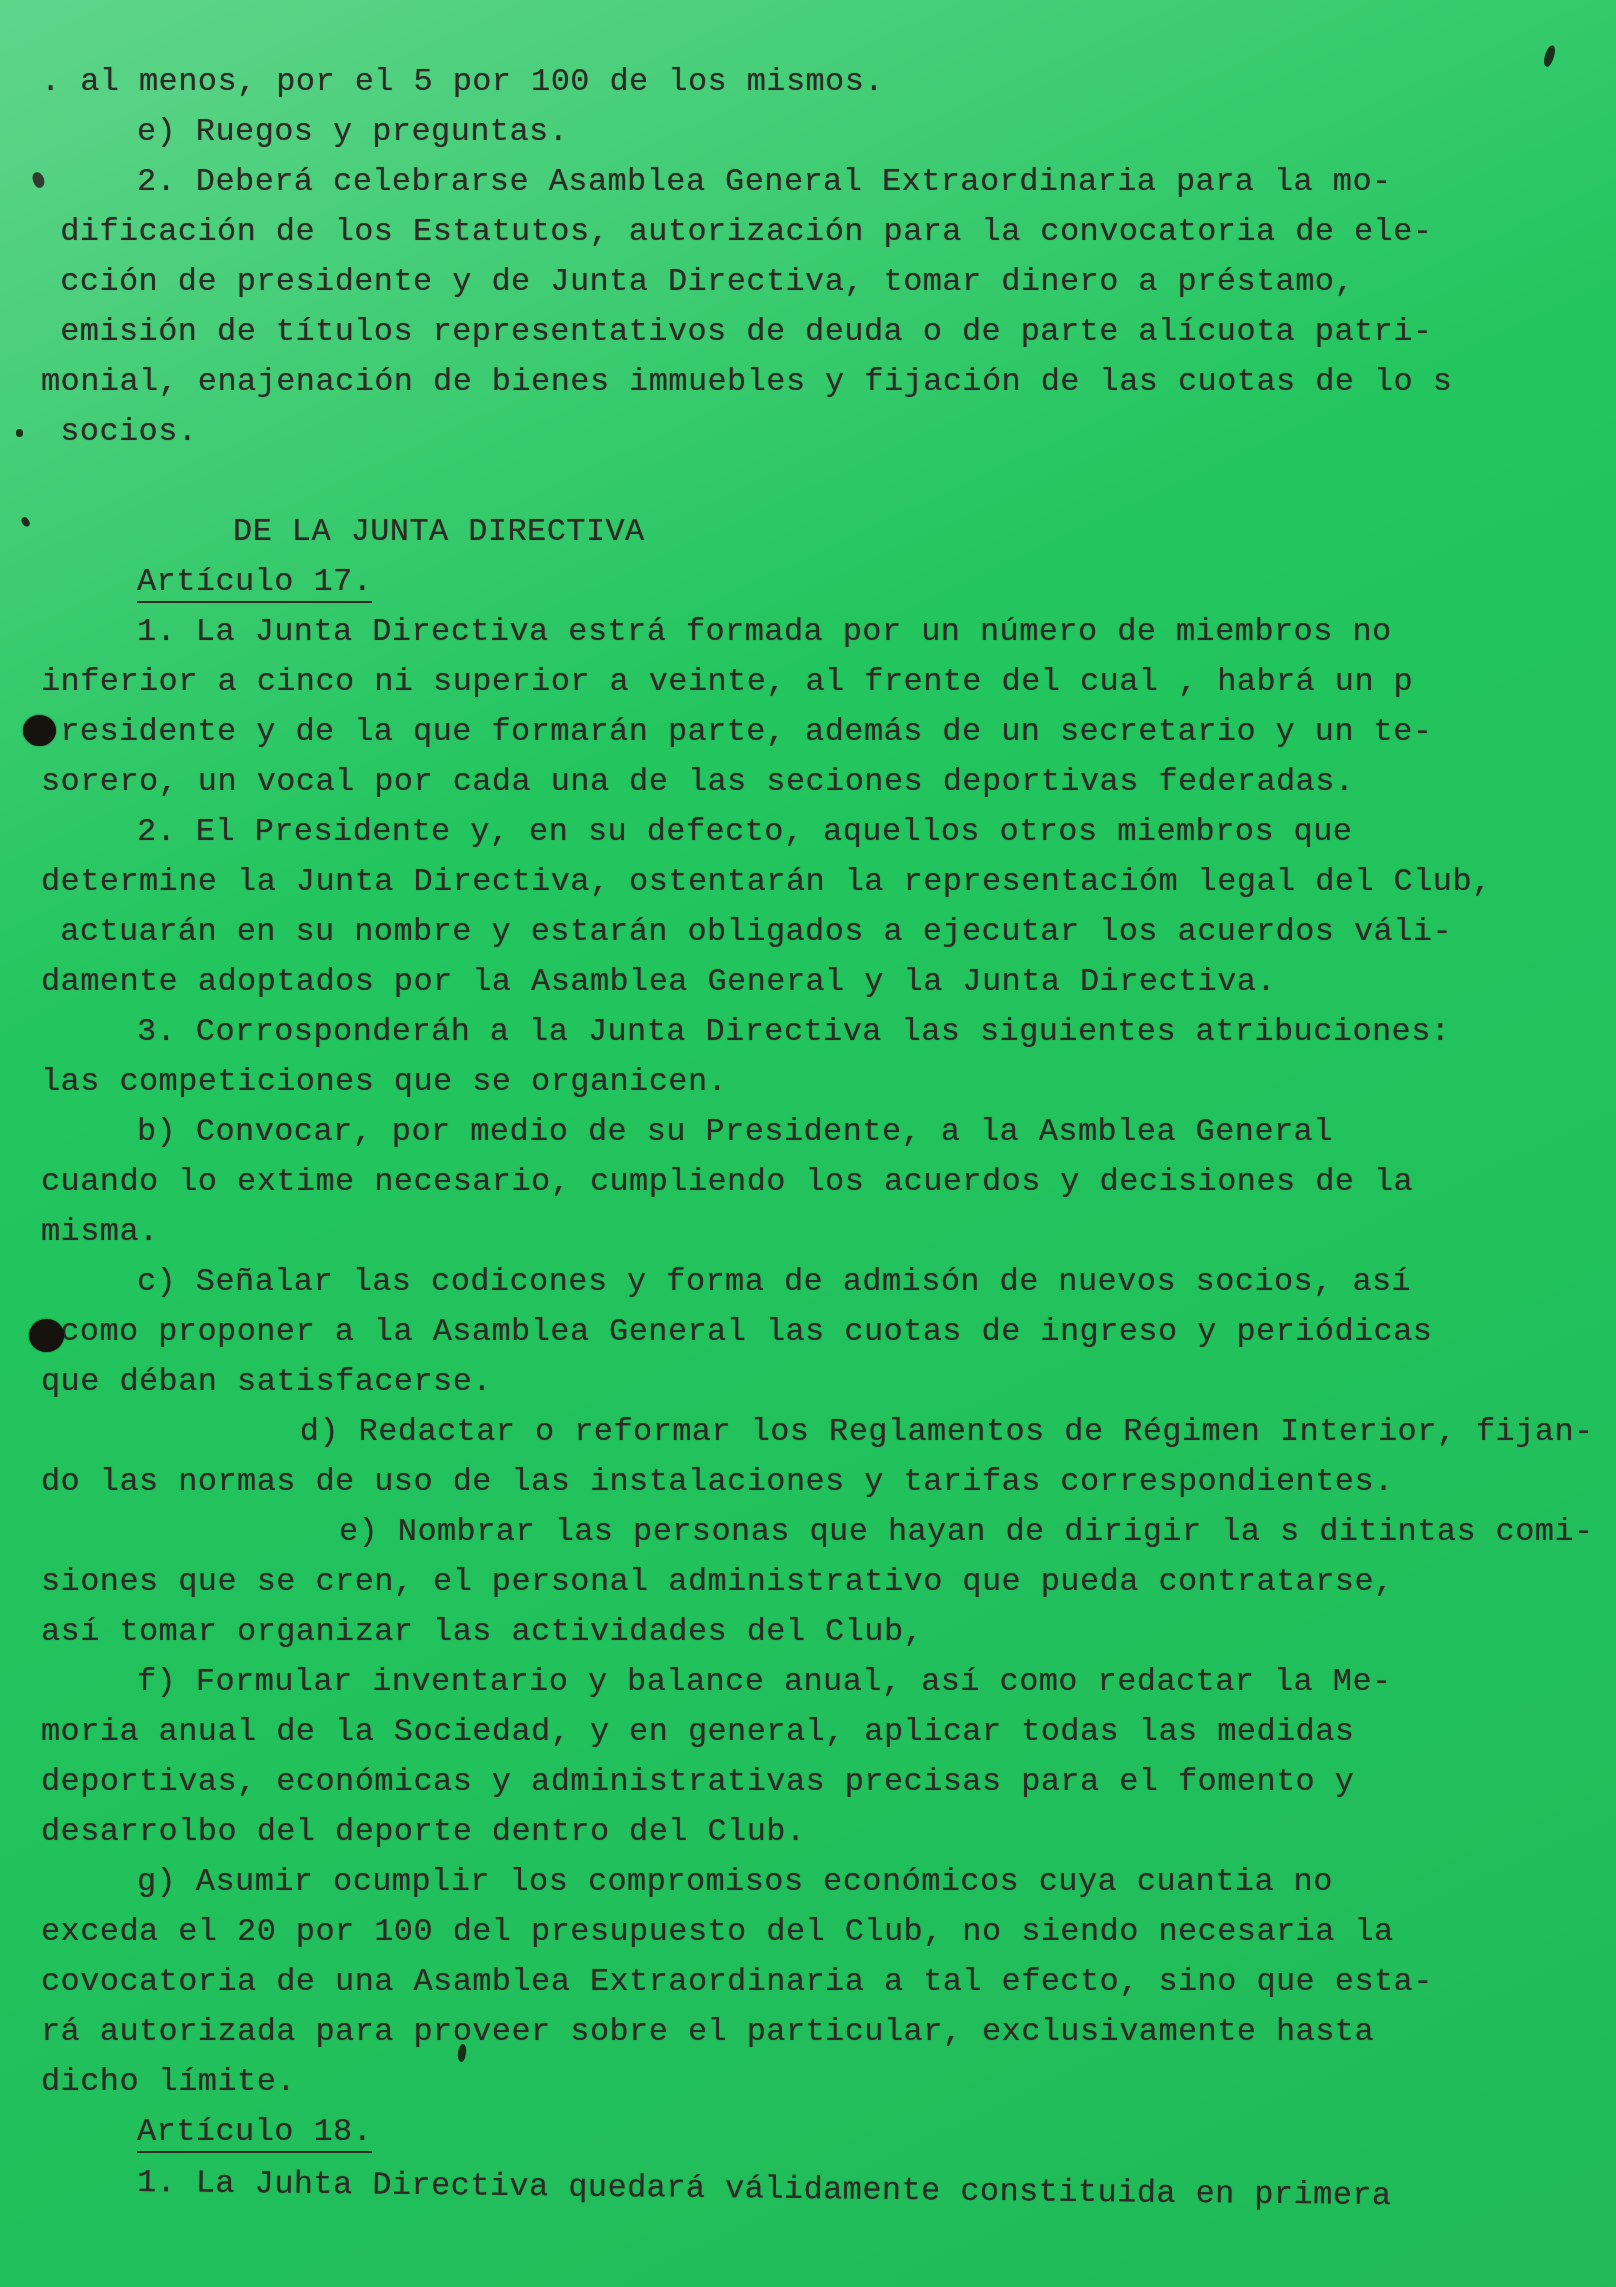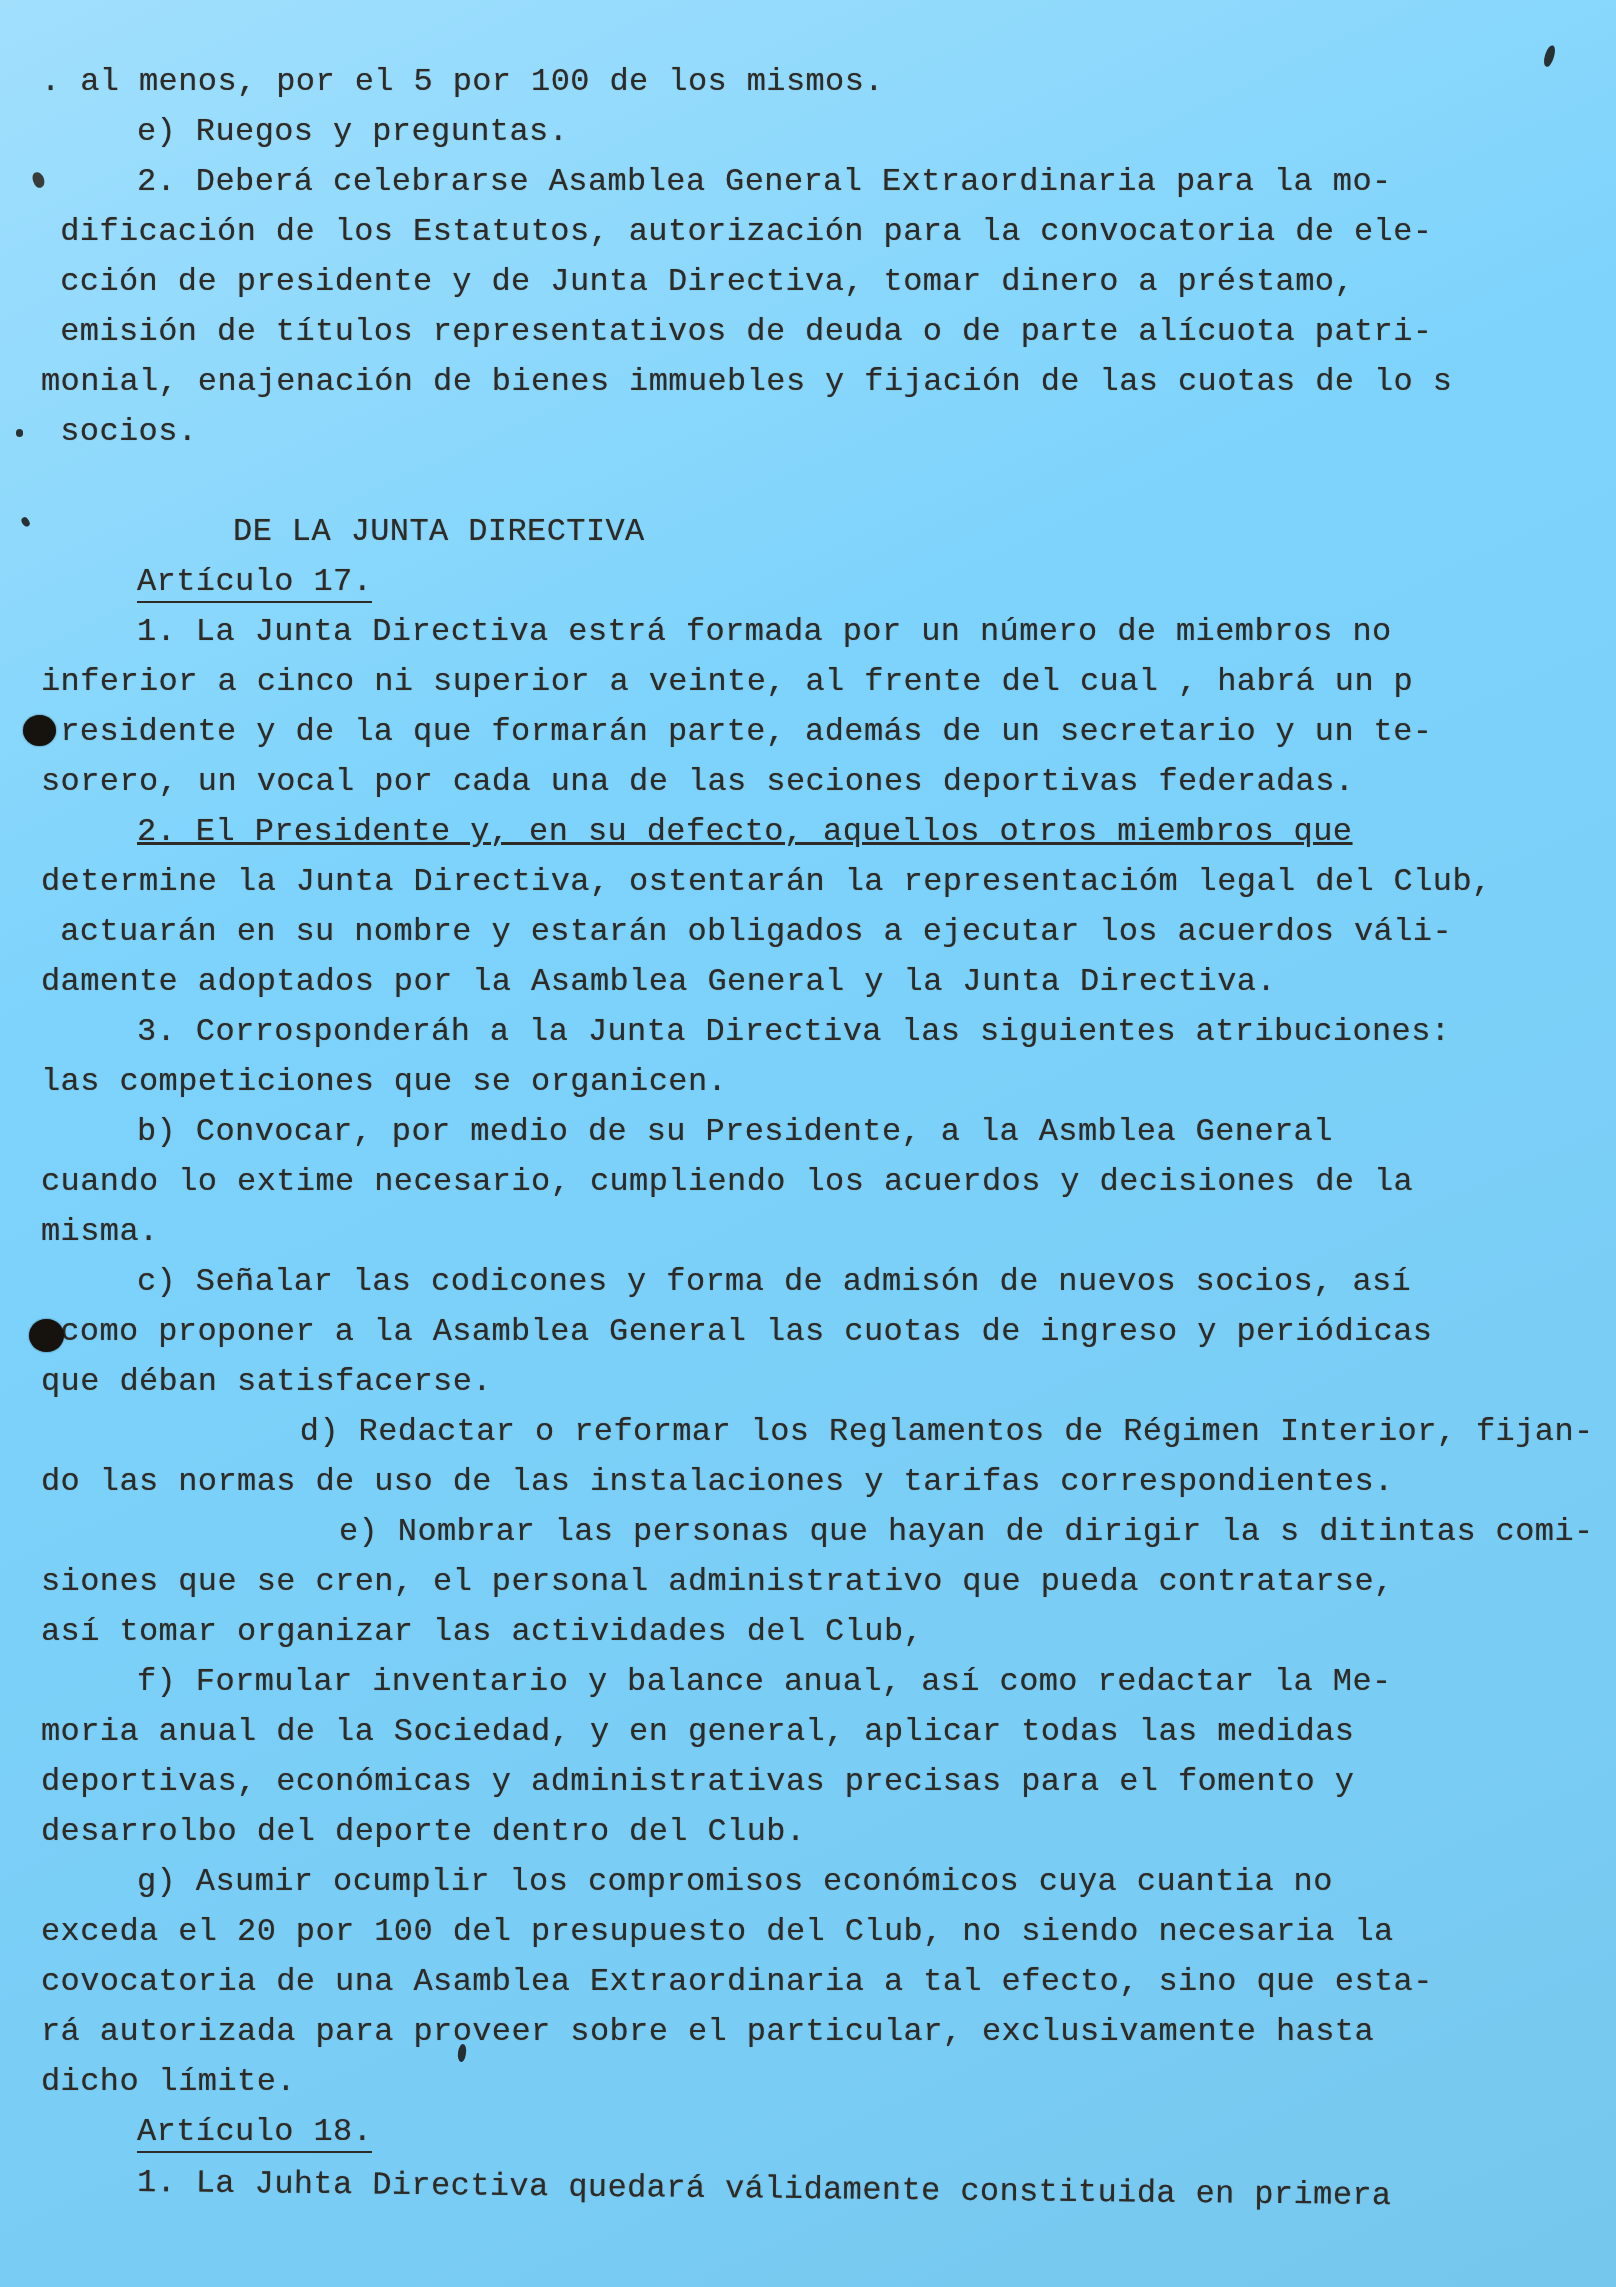--- a/index.html
+++ b/index.html
@@ -55,38 +55,38 @@
   }
   .artifact {
     position: absolute;
     border-radius: 50% 50% 45% 55%;
     opacity: 0.85;
   }
 </style>
 </head>
 <body>
 
-<div id="page" style="background: #7dd3fc; color: rgb(46, 43, 39); padding-left: 44px;">
+<div id="page" style="background: #22c55e; color: rgb(46, 43, 39); padding-left: 44px;">
   <div id="doc-body">
       <div class="line"><span class="txt">. al menos, por el 5 por 100 de los mismos.</span></div>
       <div class="line" style="padding-left: 5ch;"><span class="txt">e) Ruegos y preguntas.</span></div>
       <div class="line" style="padding-left: 5ch;"><span class="txt">2. Deberá celebrarse Asamblea General Extraordinaria para la mo-</span><span class="speck" style="background: rgb(46, 43, 39);"></span></div>
       <div class="line" style="padding-left: 1ch;"><span class="txt">dificación de los Estatutos, autorización para la convocatoria de ele-</span></div>
       <div class="line" style="padding-left: 1ch;"><span class="txt">cción de presidente y de Junta Directiva, tomar dinero a préstamo,</span></div>
       <div class="line" style="padding-left: 1ch;"><span class="txt">emisión de títulos representativos de deuda o de parte alícuota patri-</span></div>
       <div class="line"><span class="txt">monial, enajenación de bienes immuebles y fijación de las cuotas de lo s</span></div>
       <div class="line" style="padding-left: 1ch;"><span class="txt">socios.</span></div>
       <div class="line"><span class="txt"></span></div>
       <div class="line" style="padding-left: 10ch;"><span class="txt">DE LA JUNTA DIRECTIVA</span></div>
       <div class="line" style="padding-left: 5ch;"><span class="txt u">Artículo 17.</span></div>
       <div class="line" style="padding-left: 5ch;"><span class="txt">1. La Junta Directiva estrá formada por un número de miembros no</span></div>
       <div class="line"><span class="txt">inferior a cinco ni superior a veinte, al frente del cual , habrá un p</span></div>
       <div class="line" style="padding-left: 1ch;"><span class="txt">residente y de la que formarán parte, además de un secretario y un te-</span><span class="blot" style="left: -17.6px; top: 7.8px; width: 33px; height: 31px; background: rgb(22, 19, 15);"></span></div>
       <div class="line"><span class="txt">sorero, un vocal por cada una de las seciones deportivas federadas.</span></div>
-      <div class="line" style="padding-left: 5ch; text-decoration: underline;"><span class="txt">2. El Presidente y, en su defecto, aquellos otros miembros que</span></div>
+      <div class="line" style="padding-left: 5ch;"><span class="txt">2. El Presidente y, en su defecto, aquellos otros miembros que</span></div>
       <div class="line"><span class="txt">determine la Junta Directiva, ostentarán la representacióm legal del Club,</span></div>
       <div class="line" style="padding-left: 1ch;"><span class="txt">actuarán en su nombre y estarán obligados a ejecutar los acuerdos váli-</span></div>
       <div class="line"><span class="txt">damente adoptados por la Asamblea General y la Junta Directiva.</span></div>
       <div class="line" style="padding-left: 5ch;"><span class="txt">3. Corrosponderáh a la Junta Directiva las siguientes atribuciones:</span></div>
       <div class="line"><span class="txt">las competiciones que se organicen.</span></div>
       <div class="line" style="padding-left: 5ch;"><span class="txt">b) Convocar, por medio de su Presidente, a la Asmblea General</span></div>
       <div class="line"><span class="txt">cuando lo extime necesario, cumpliendo los acuerdos y decisiones de la</span></div>
       <div class="line"><span class="txt">misma.</span></div>
       <div class="line" style="padding-left: 5ch;"><span class="txt">c) Señalar las codicones y forma de admisón de nuevos socios, así</span></div>
       <div class="line" style="padding-left: 1ch;"><span class="txt">como proponer a la Asamblea General las cuotas de ingreso y periódicas</span><span class="blot" style="left: -11.7px; top: 11.7px; width: 35px; height: 33px; background: rgb(22, 19, 15);"></span></div>

